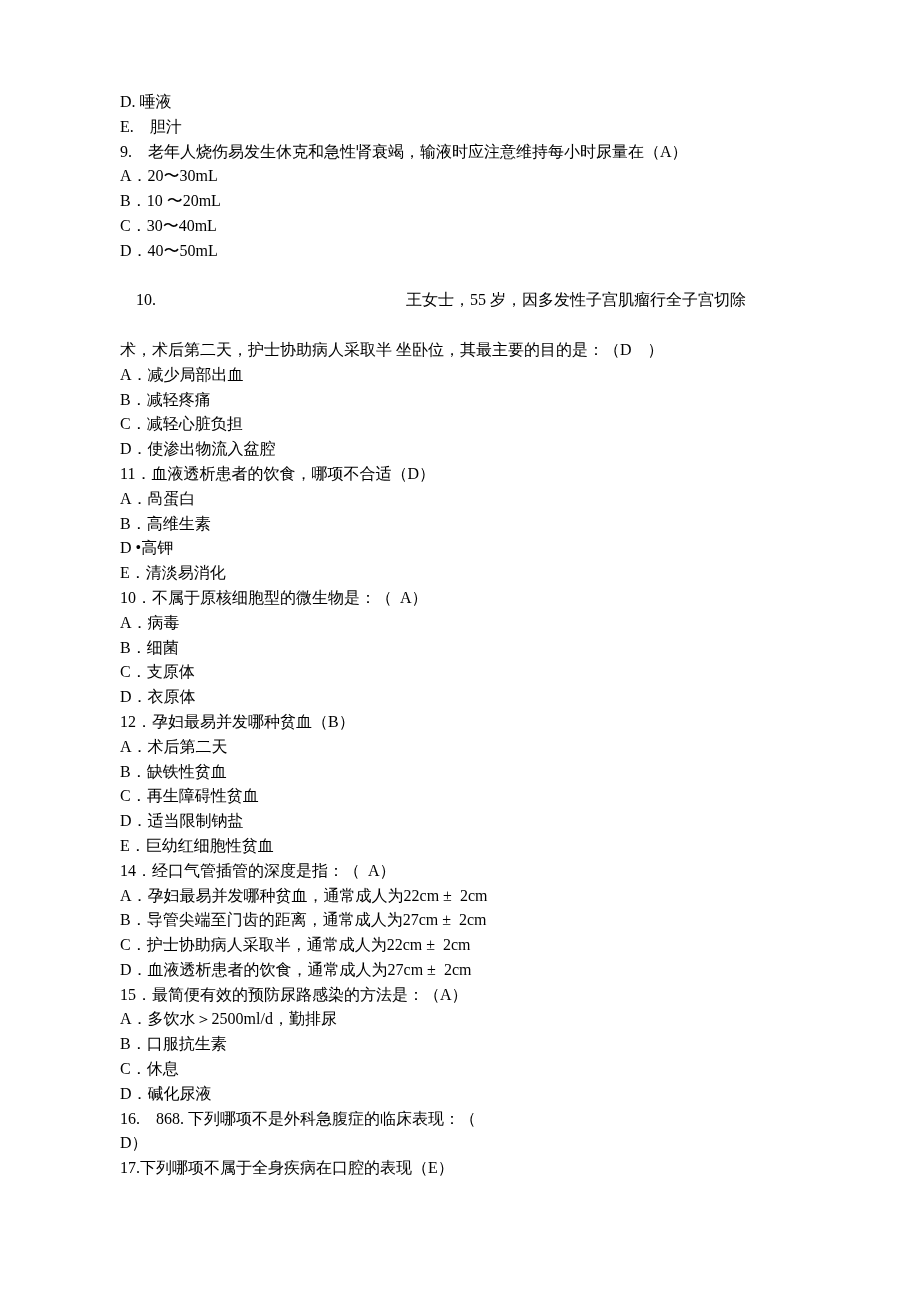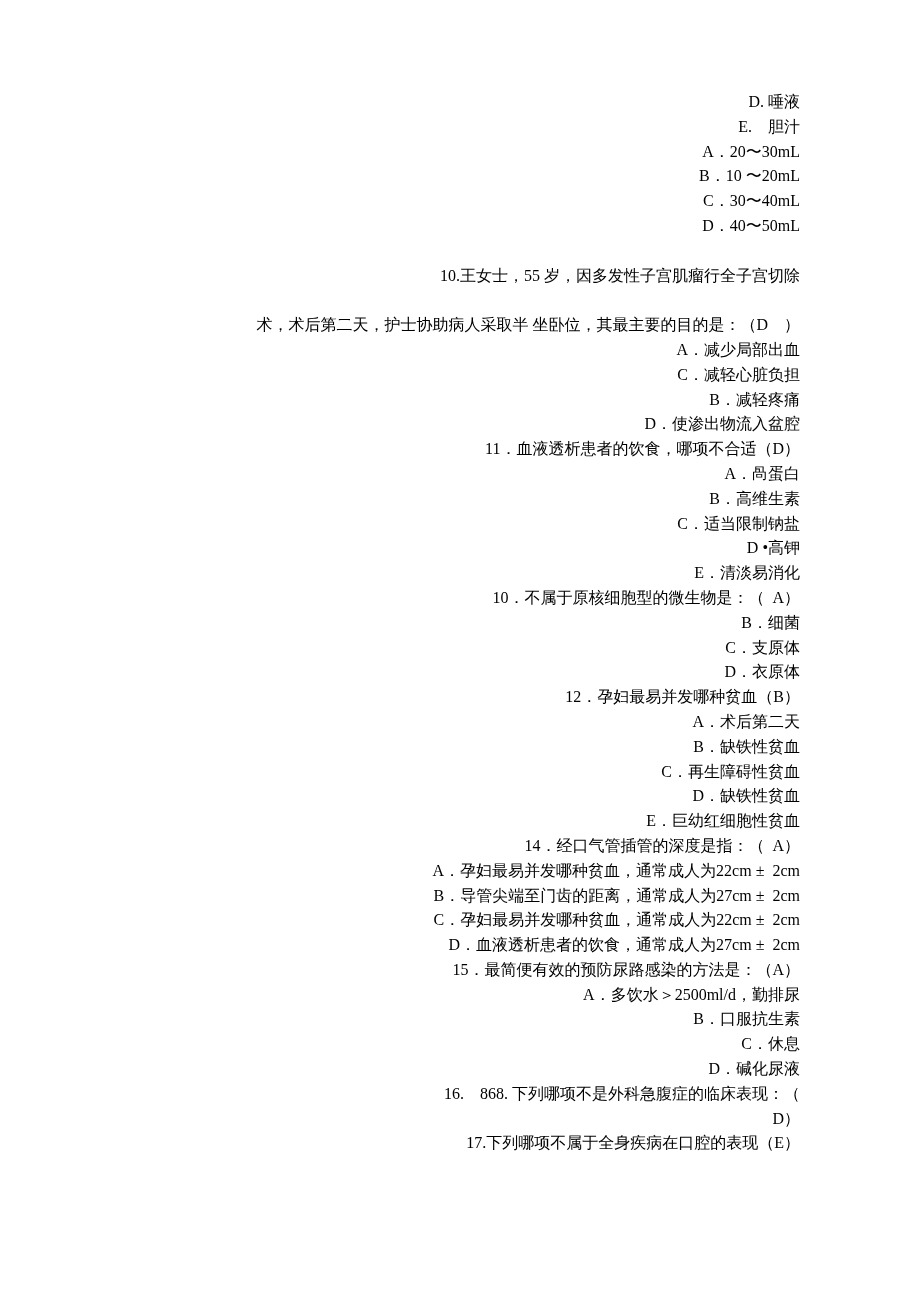--- a/index.html
+++ b/index.html
@@ -10,68 +10,68 @@
     width: 920px;
   }
   .page {
     padding: 90px 120px 60px 120px;
     font-size: 16px;
     line-height: 1.55;
     color: #000000;
   }
   .line {
     white-space: pre-wrap;
-    text-align: right;
   }
   .q10-wrap {
     display: block;
   }
   .q10-num {
     display: inline-block;
     width: 270px;
   }
 </style>
 </head>
 <body>
 
 <div class="page">
   <div class="line">D. 唾液</div>
   <div class="line">E.    胆汁</div>
+  <div class="line">9.    老年人烧伤易发生休克和急性肾衰竭，输液时应注意维持每小时尿量在（A）</div>
   <div class="line">A．20〜30mL</div>
   <div class="line">B．10 〜20mL</div>
   <div class="line">C．30〜40mL</div>
   <div class="line">D．40〜50mL</div>
   <div class="line q10-wrap">
     <span class="q10-num">10.</span><span>王女士，55 岁，因多发性子宫肌瘤行全子宫切除</span>
   </div>
   <div class="line">术，术后第二天，护士协助病人采取半 坐卧位，其最主要的目的是：（D    ）</div>
   <div class="line">A．减少局部出血</div>
+  <div class="line">B．减轻疼痛</div>
   <div class="line">C．减轻心脏负担</div>
-  <div class="line">B．减轻疼痛</div>
   <div class="line">D．使渗出物流入盆腔</div>
   <div class="line">11．血液透析患者的饮食，哪项不合适（D）</div>
   <div class="line">A．咼蛋白</div>
   <div class="line">B．高维生素</div>
-  <div class="line">C．适当限制钠盐</div>
   <div class="line">D •高钾</div>
   <div class="line">E．清淡易消化</div>
   <div class="line">10．不属于原核细胞型的微生物是：（  A）</div>
+  <div class="line">A．病毒</div>
   <div class="line">B．细菌</div>
   <div class="line">C．支原体</div>
   <div class="line">D．衣原体</div>
   <div class="line">12．孕妇最易并发哪种贫血（B）</div>
   <div class="line">A．术后第二天</div>
   <div class="line">B．缺铁性贫血</div>
   <div class="line">C．再生障碍性贫血</div>
-  <div class="line">D．缺铁性贫血</div>
+  <div class="line">D．适当限制钠盐</div>
   <div class="line">E．巨幼红细胞性贫血</div>
   <div class="line">14．经口气管插管的深度是指：（  A）</div>
   <div class="line">A．孕妇最易并发哪种贫血，通常成人为22cm ±  2cm</div>
   <div class="line">B．导管尖端至门齿的距离，通常成人为27cm ±  2cm</div>
-  <div class="line">C．孕妇最易并发哪种贫血，通常成人为22cm ±  2cm</div>
+  <div class="line">C．护士协助病人采取半，通常成人为22cm ±  2cm</div>
   <div class="line">D．血液透析患者的饮食，通常成人为27cm ±  2cm</div>
   <div class="line">15．最简便有效的预防尿路感染的方法是：（A）</div>
   <div class="line">A．多饮水＞2500ml/d，勤排尿</div>
   <div class="line">B．口服抗生素</div>
   <div class="line">C．休息</div>
   <div class="line">D．碱化尿液</div>
   <div class="line">16.    868. 下列哪项不是外科急腹症的临床表现：（</div>
   <div class="line">D）</div>
   <div class="line">17.下列哪项不属于全身疾病在口腔的表现（E）</div>
 </div>

